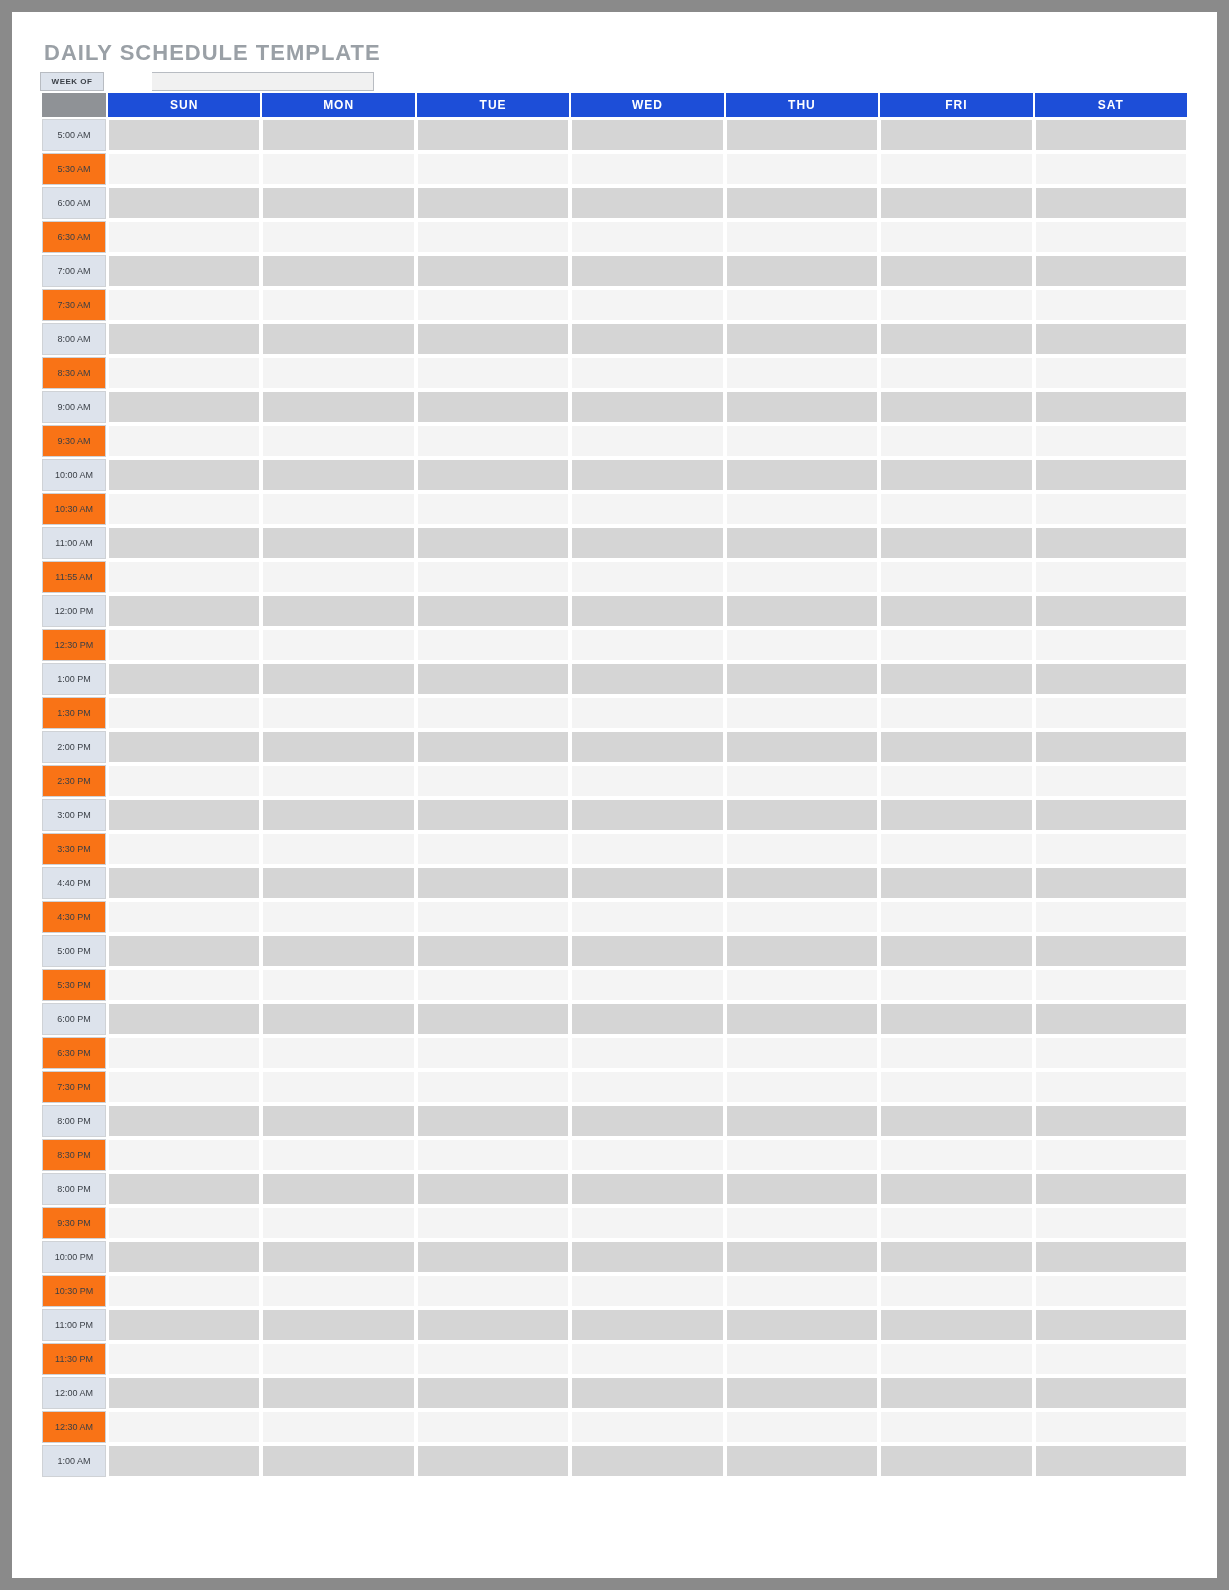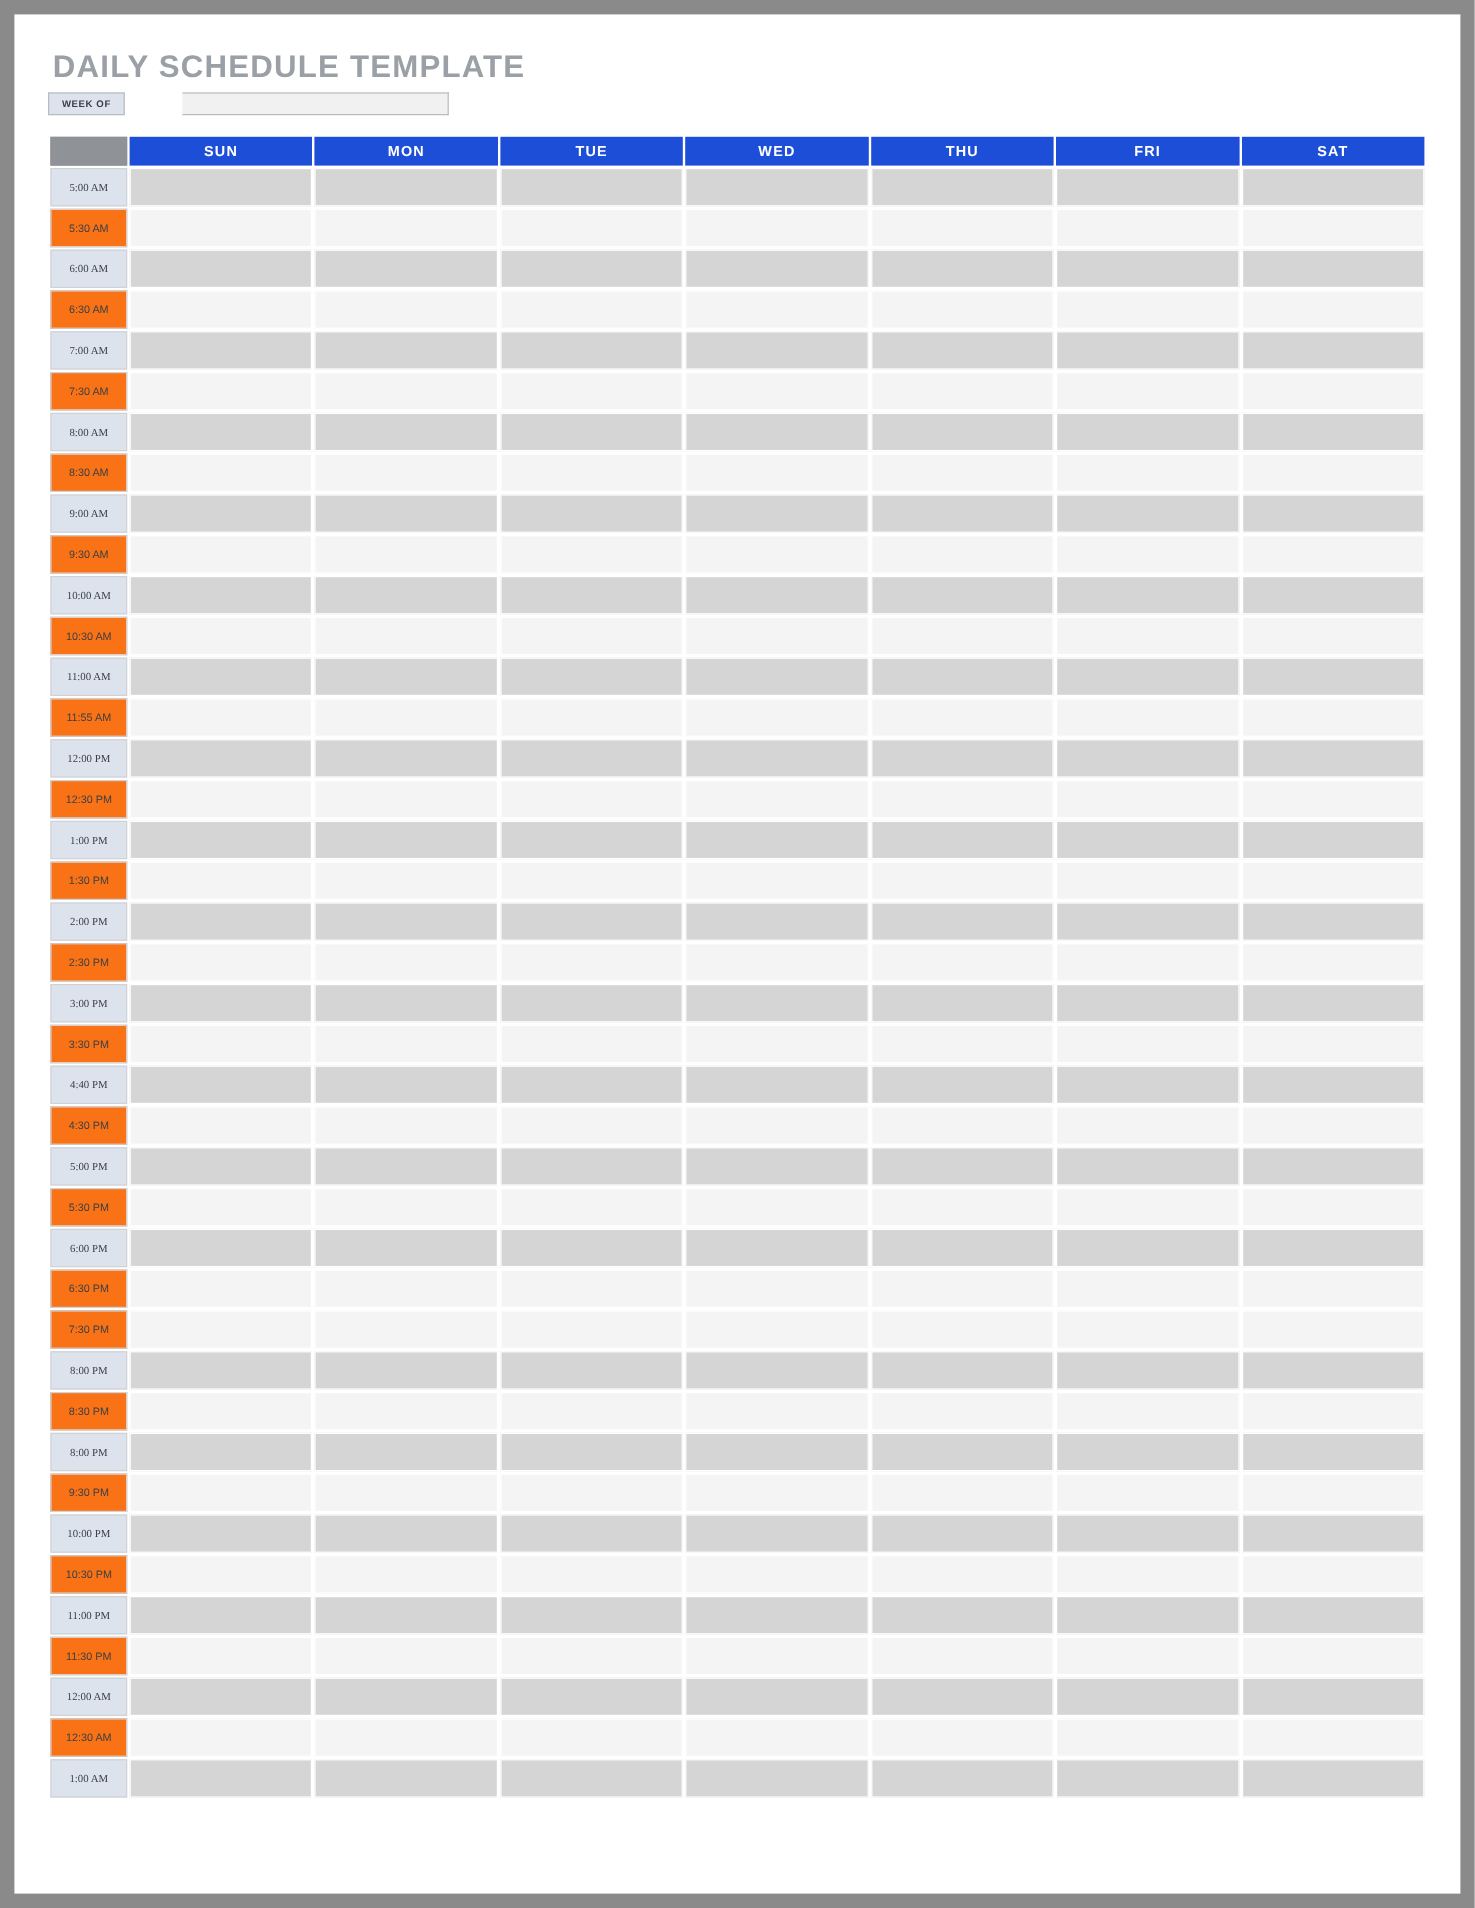--- a/index.html
+++ b/index.html
@@ -16,30 +16,30 @@
     background: #8a8a8a;
   }
   .page {
     width: 100%;
     height: 100%;
     background: #ffffff;
     padding: 28px 28px 28px 28px;
     position: relative;
   }
   .title {
-    font-size: 26px;
+    font-size: 22px;
     letter-spacing: 1px;
     font-weight: 700;
     color: #9aa0a6;
     margin: 0 0 6px 4px;
   }
   .weekof-row {
     display: flex;
     align-items: stretch;
-    margin-bottom: 16px;
+    margin-bottom: 0;
     gap: 48px;
   }
   .weekof-label {
     width: 64px;
     background: #dde3ec;
     border: 1px solid #b8bcc2;
     font-size: 8px;
     letter-spacing: 0.5px;
     color: #3a3f46;
     display: flex;
@@ -81,21 +81,21 @@
   td.time {
     background: #ececec;
     border: 1px solid #cfd2d6;
     font-size: 9px;
     color: #3a3f46;
     text-align: center;
     vertical-align: middle;
     height: 32px;
     font-weight: 500;
   }
-  tr.band-a td.time { background: #dde3ec; font-family: Liberation Serif, serif; }
+  tr.band-a td.time { background: #dde3ec; }
   tr.band-a td.slot  { background: #d5d5d5; }
   tr.band-b td.time { background: #f97316; }
   tr.band-b td.slot  { background: #f4f4f4; }
   td.slot {
     border: 1px solid #ffffff;
     height: 32px;
   }
   tr.band-a td.slot { border-color: #ffffff; }
   tr.band-b td.slot { border-color: #ffffff; }
 </style>

